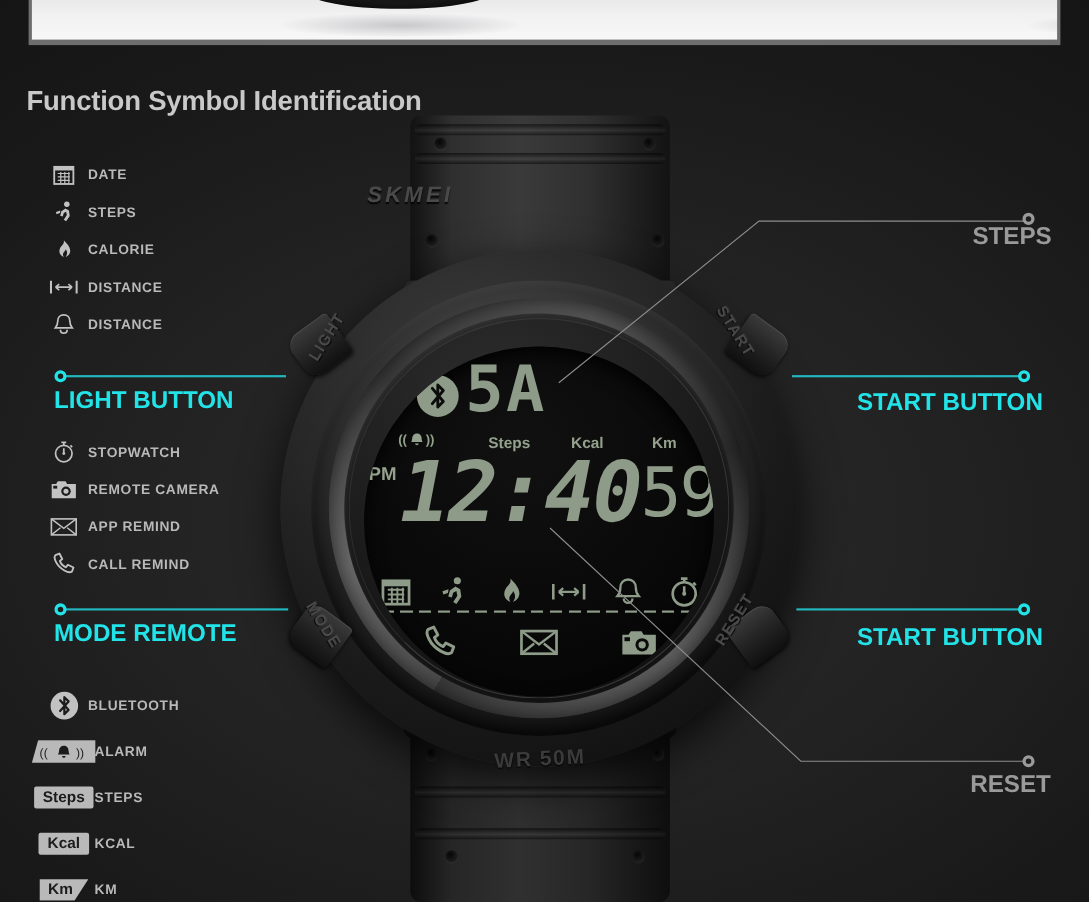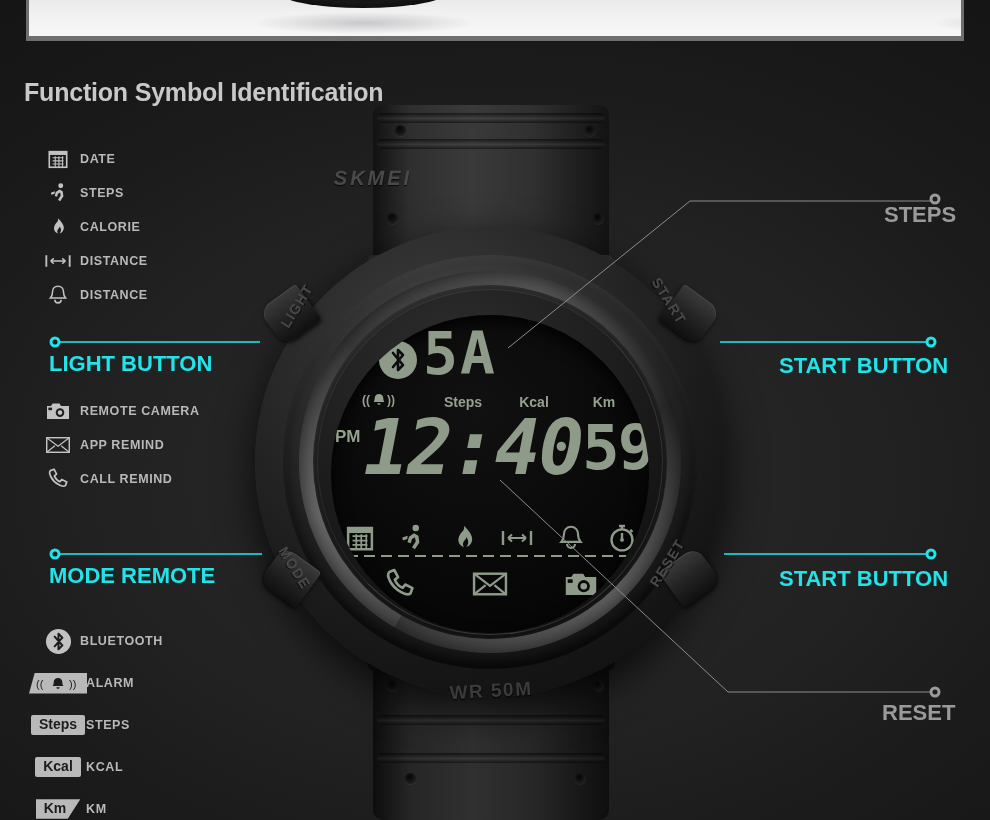--- a/index.html
+++ b/index.html
@@ -169,32 +169,32 @@
     letter-spacing: 2px; color: #8d9b88; line-height: 1;
   }
   .lcd-row-lbl {
     position: absolute; top: 76px; left: 0; width: 318px;
     display: flex; align-items: center;
     font-size: 14px; font-weight: bold; color: #93a18d;
   }
   .lcd-row-lbl span { text-align: center; }
   .lcd-time {
     position: absolute; left: 8px; top: 100px; width: 310px;
-    display: flex; align-items: flex-end; justify-content: center;
+    display: flex; align-items: center; justify-content: center;
   }
   .lcd-pm { font-size: 17px; font-weight: bold; margin: 0 3px 34px 0; color: #93a18d; }
   .lcd-hm {
     font-family: "DejaVu Sans Mono", monospace;
     font-size: 76px; font-weight: bold; line-height: .86; letter-spacing: -2px;
     color: #8d9b88;
     font-style: italic;
   }
   .lcd-sec {
     font-family: "DejaVu Sans Mono", monospace;
-    font-size: 62px; font-weight: bold; line-height: 1.06; letter-spacing: -2px;
+    font-size: 62px; font-weight: normal; line-height: 1.06; letter-spacing: -2px;
     color: #8d9b88;
   }
   .lcd-icons {
     position: absolute; left: 14px; top: 208px; width: 292px;
     display: flex; justify-content: space-between; align-items: center;
   }
   .lcd-dash {
     position: absolute; left: 16px; top: 240px; width: 288px; height: 2px;
     background: repeating-linear-gradient(90deg,#8d9b88 0 11px, transparent 11px 17px);
   }
@@ -447,20 +447,30 @@
 
   <div class="callout">
     <div class="co-line cyan" style="left:54px; top:341px; width:206px"></div>
     <div class="co-dot cyan" style="left:55px; top:342px"></div>
     <div class="co-label cyan" style="left:49px; top:351px">LIGHT BUTTON</div>
   </div>
 
   <div class="feat-list" style="left:36px; top:394px">
     <div class="feat-row">
       <div class="feat-ico">
+        <svg width="22" height="24" viewBox="0 0 24 24">
+          <circle cx="12" cy="13.5" r="8.2" fill="none" stroke="#c2c2c2" stroke-width="1.7"></circle>
+          <path d="M12 13.5V8.2M9.6 2.4h4.8M12 2.4v2.8M18.6 5.4l1.7 1.7" stroke="#c2c2c2" stroke-width="1.7" fill="none"></path>
+          <circle cx="12" cy="13.5" r="1.4" fill="#c2c2c2"></circle>
+        </svg>
+      </div>
+      <div class="feat-txt">STOPWATCH</div>
+    </div>
+    <div class="feat-row">
+      <div class="feat-ico">
         <svg width="26" height="22" viewBox="0 0 26 22">
           <path d="M2 6h4l1.6-2.4h7L16 6h8v13H2z" fill="#c2c2c2"></path>
           <circle cx="15" cy="12.6" r="4.3" fill="#1c1c1c"></circle>
           <circle cx="15" cy="12.6" r="2.3" fill="#c2c2c2"></circle>
           <rect x="3.4" y="7.6" width="3.6" height="2.6" fill="#1c1c1c"></rect>
         </svg>
       </div>
       <div class="feat-txt">REMOTE CAMERA</div>
     </div>
     <div class="feat-row">

